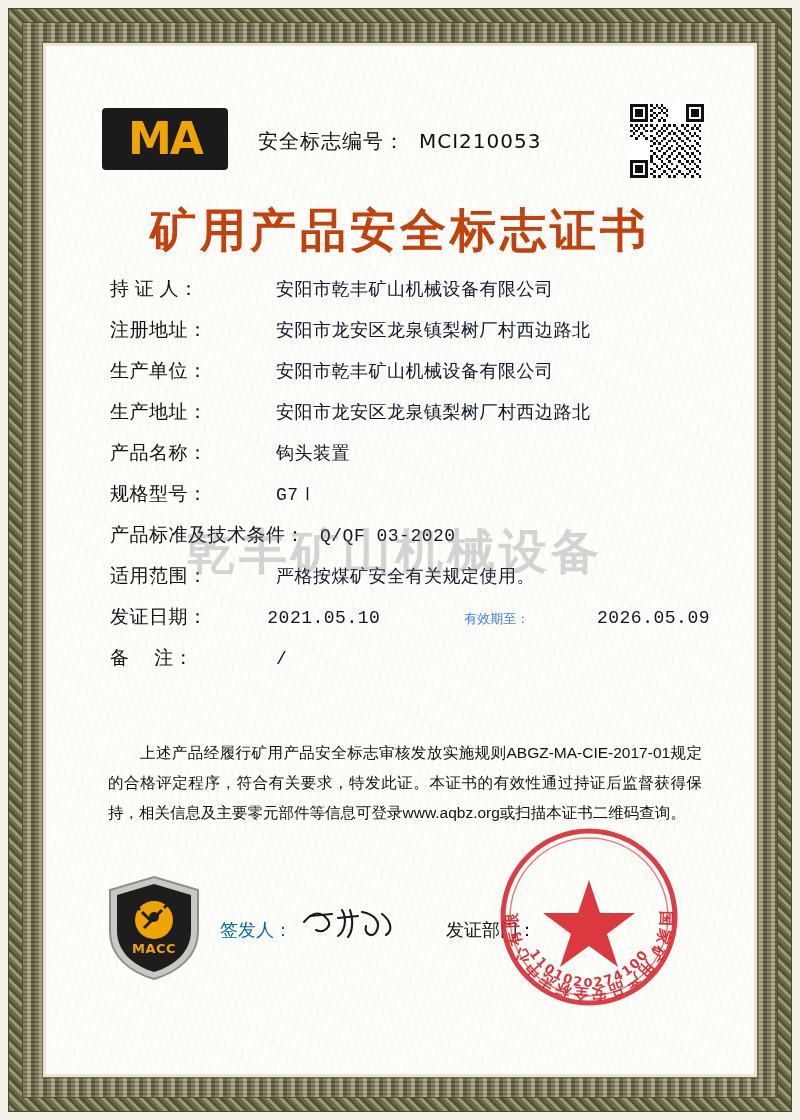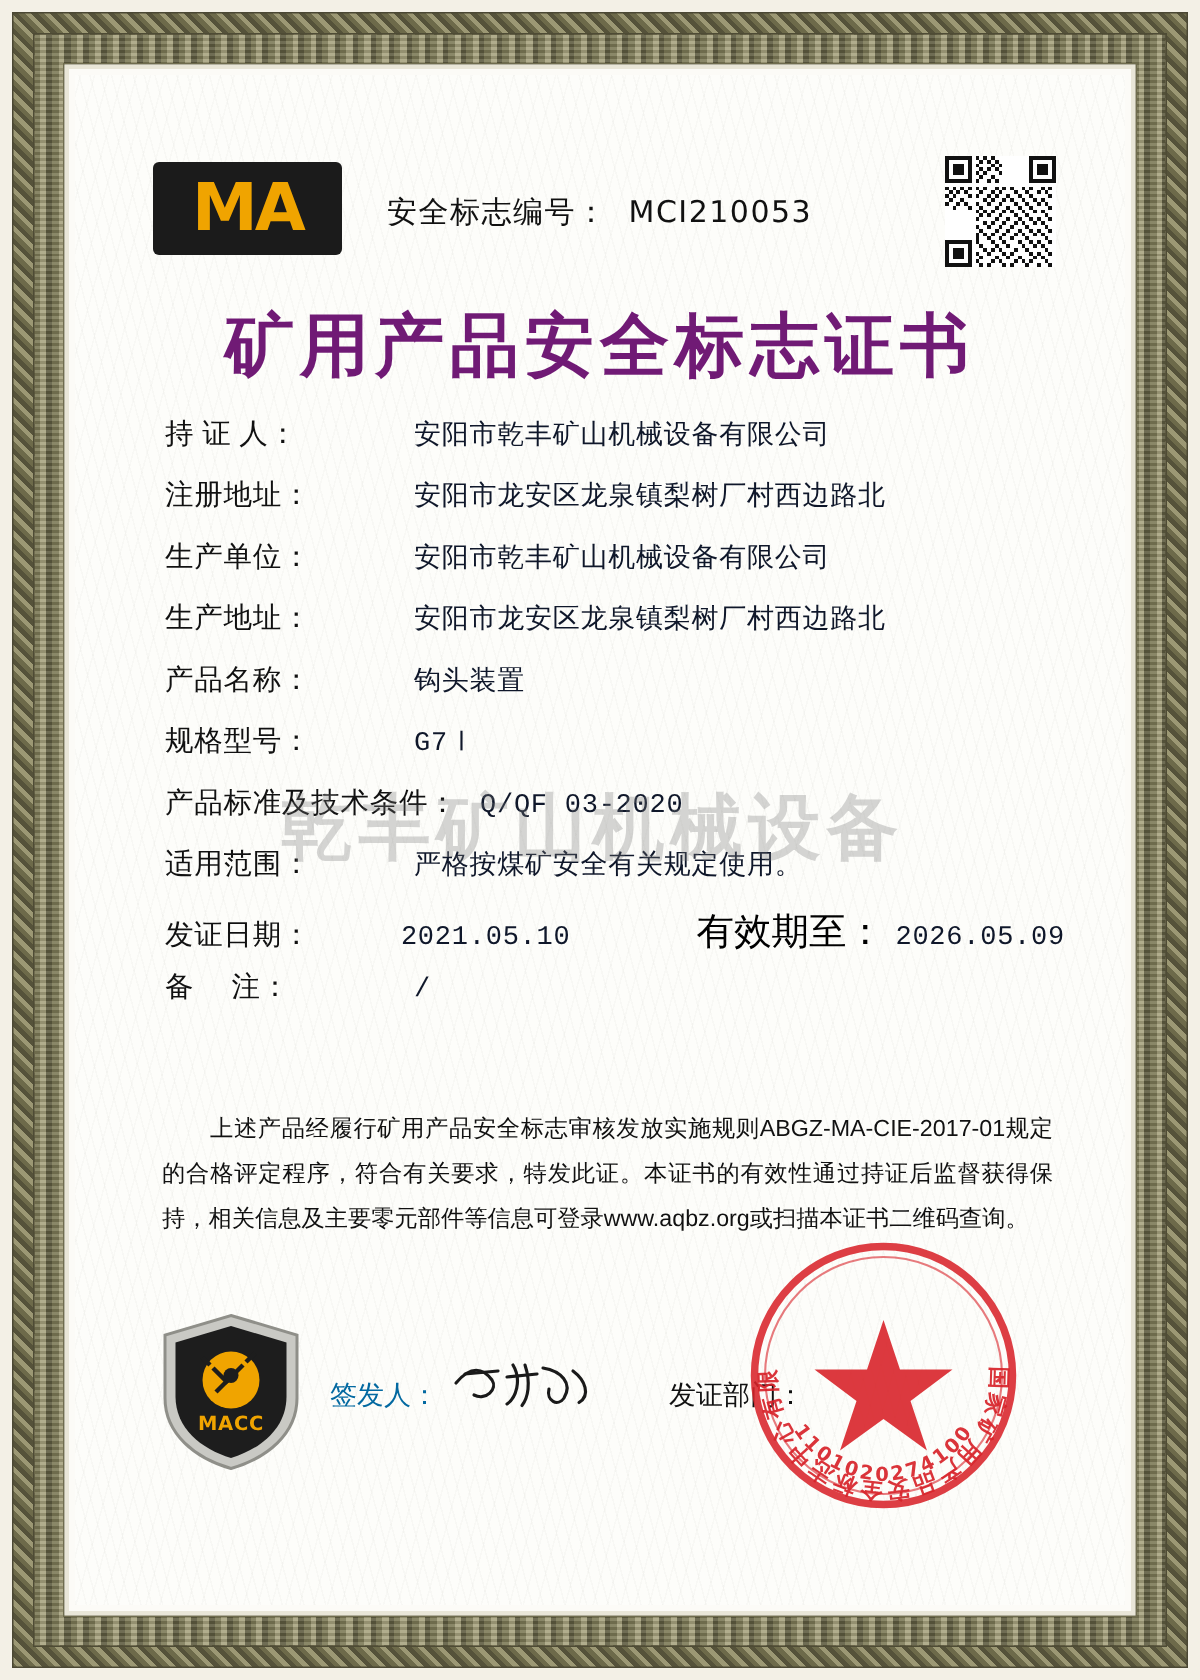--- a/index.html
+++ b/index.html
@@ -74,21 +74,21 @@
   }
   .cert-no .val{margin-left:14px;letter-spacing:1px;}
   
   .title{
     position:absolute;left:0;right:0;top:150px;
     text-align:center;
     font-family:"DejaVu Serif","Liberation Serif",serif;
     font-weight:bold;
     font-size:46px;
     letter-spacing:4px;
-    color:#701a75;
+    color:#c2410c;
   }
   
   .fields{
     position:absolute;left:60px;right:40px;top:226px;
   }
   .row{
     display:flex;align-items:baseline;
     height:41px;
   }
   .row .label{
@@ -101,21 +101,21 @@
   .row .label.wide{width:210px;}
   .row .value{
     font-size:18px;color:#0f172a;
     font-family:Liberation Mono, monospace;
     letter-spacing:0.5px;
     text-align:right;
   }
   .row.two .value{margin-right:0;}
   .row .label2{
     width:140px;margin-left:84px;
-    font-size:25px;color:#000000;
+    font-size:13px;color:#3b82f6;
     font-family:"DejaVu Serif","Liberation Serif",serif;
     white-space:nowrap;
   }
   
   .watermark{
     position:absolute;left:-10px;right:0;top:470px;
     text-align:center;
     font-family:"DejaVu Serif","Liberation Serif",serif;
     font-weight:bold;
     font-size:48px;

